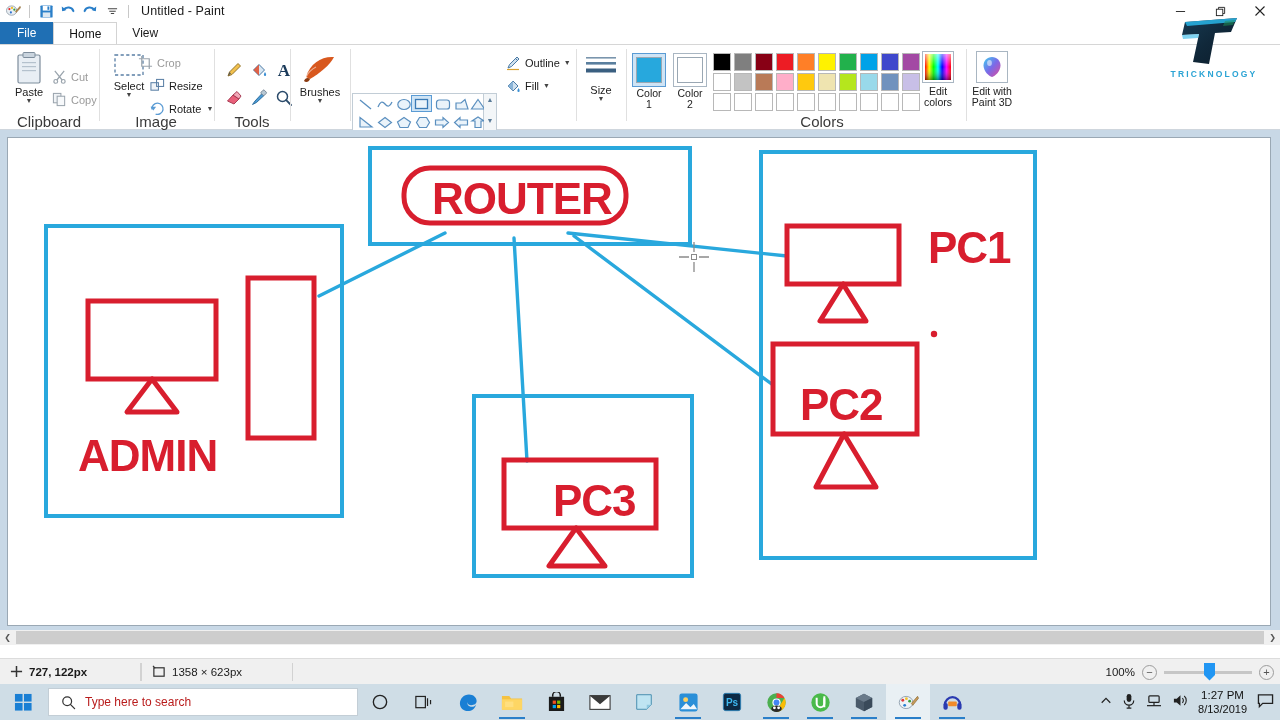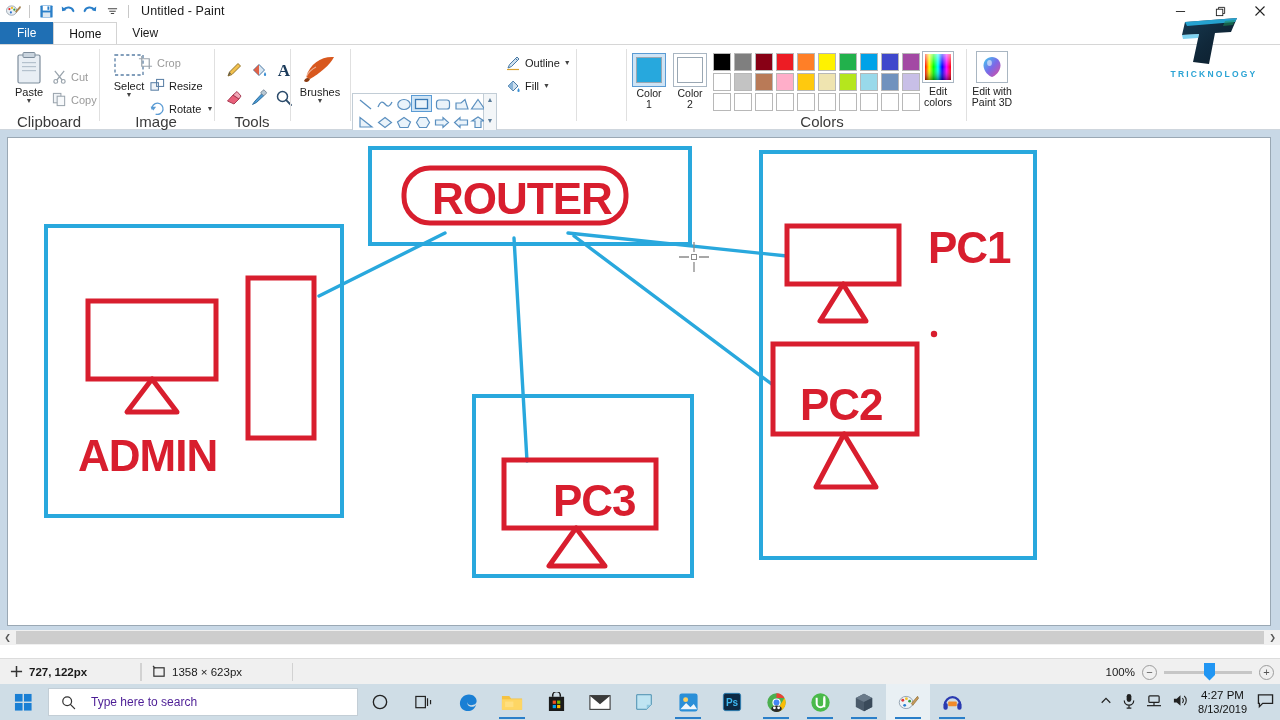--- a/index.html
+++ b/index.html
@@ -146,22 +146,22 @@
   }
 
   
   #taskbar {
     position:absolute; left:0; top:684px; width:1280px; height:36px;
     background:#cfdde6; display:flex; align-items:center;
   }
   #startbtn { width:46px; height:36px; display:flex; align-items:center; justify-content:center; }
   #searchbox {
     width:310px; height:28px; background:#fff; margin-left:2px;
-    display:flex; align-items:center; gap:15px; padding:0 12px;
-    font-size:12px; color:#4c1d95; border:1px solid #c3ced6;
+    display:flex; align-items:center; gap:9px; padding:0 12px;
+    font-size:12px; color:#b91c1c; border:1px solid #c3ced6;
   }
   .tbico {
     width:44px; height:36px; display:flex; align-items:center; justify-content:center;
     position:relative;
   }
   .tbico.running::after {
     content:""; position:absolute; bottom:1px; left:9px; width:26px; height:2.5px;
     background:#2a7fc9;
   }
   .tbico.active { background:rgba(255,255,255,.55); }
@@ -514,20 +514,31 @@
     <svg width="16" height="16" viewBox="0 0 16 16">
       <path d="M3 8 L8 3 L13 8 L8 13 Z" fill="#cfe0ee" stroke="#4a7aa5" stroke-width="1"></path>
       <path d="M3 8 L8 3 L8 13 Z" fill="#8ab4d8"></path>
       <path d="M13.5 10 C15 12 15 14 13.5 14 C12 14 12 12 13.5 10 Z" fill="#3a8fd4"></path>
     </svg>
     <span class="sb-txt on">Fill</span>
     <span class="caret">▼</span>
   </div>
   <div class="grp-div" style="left:576px;"></div>
 
+  <div class="grp" style="left:577px; width:48px;">
+    <div class="bigbtn" style="left:0px; top:10px; width:48px;">
+      <svg width="34" height="26" viewBox="0 0 34 26">
+        <rect x="2" y="2" width="30" height="1.6" fill="#7a95ad"></rect>
+        <rect x="2" y="7" width="30" height="2.6" fill="#5a7f9e"></rect>
+        <rect x="2" y="13.5" width="30" height="4" fill="#3a5f80"></rect>
+      </svg>
+      <span class="cap" style="margin-top:3px;">Size</span>
+      <span class="caret">▼</span>
+    </div>
+  </div>
   <div class="grp-div" style="left:626px;"></div>
 
   <div class="grp" style="left:627px; width:390px;">
     <div class="grp-label">Colors</div>
   </div>
 
   <div class="colorbig active" style="left:632px; top:8px;">
     <div class="swatch" style="background:#27a8dd;"></div>
   </div>
   <div class="cb-cap" style="left:628px; top:43px; width:42px;">
@@ -852,21 +863,21 @@
       </svg>
     </div>
     <div>
       <svg width="16" height="15" viewBox="0 0 17 16">
         <path d="M2 6 H5 L9 2.5 V13.5 L5 10 H2 Z" fill="#222"></path>
         <path d="M11 5.5 A3.4 3.4 0 0 1 11 10.5" fill="none" stroke="#222" stroke-width="1.2"></path>
         <path d="M13 3.2 A6.4 6.4 0 0 1 13 12.8" fill="none" stroke="#222" stroke-width="1.2"></path>
       </svg>
     </div>
     <div id="clock">
-      <div>4:27 PM</div>
+      <div>1:27 PM</div>
       <div>8/13/2019</div>
     </div>
     <div>
       <svg width="17" height="16" viewBox="0 0 18 17">
         <path d="M1.5 2 H16.5 V11 H6 L2.5 14.5 V11 H1.5 Z" fill="none" stroke="#222" stroke-width="1.4"></path>
       </svg>
     </div>
   </div>
 </div>
 

